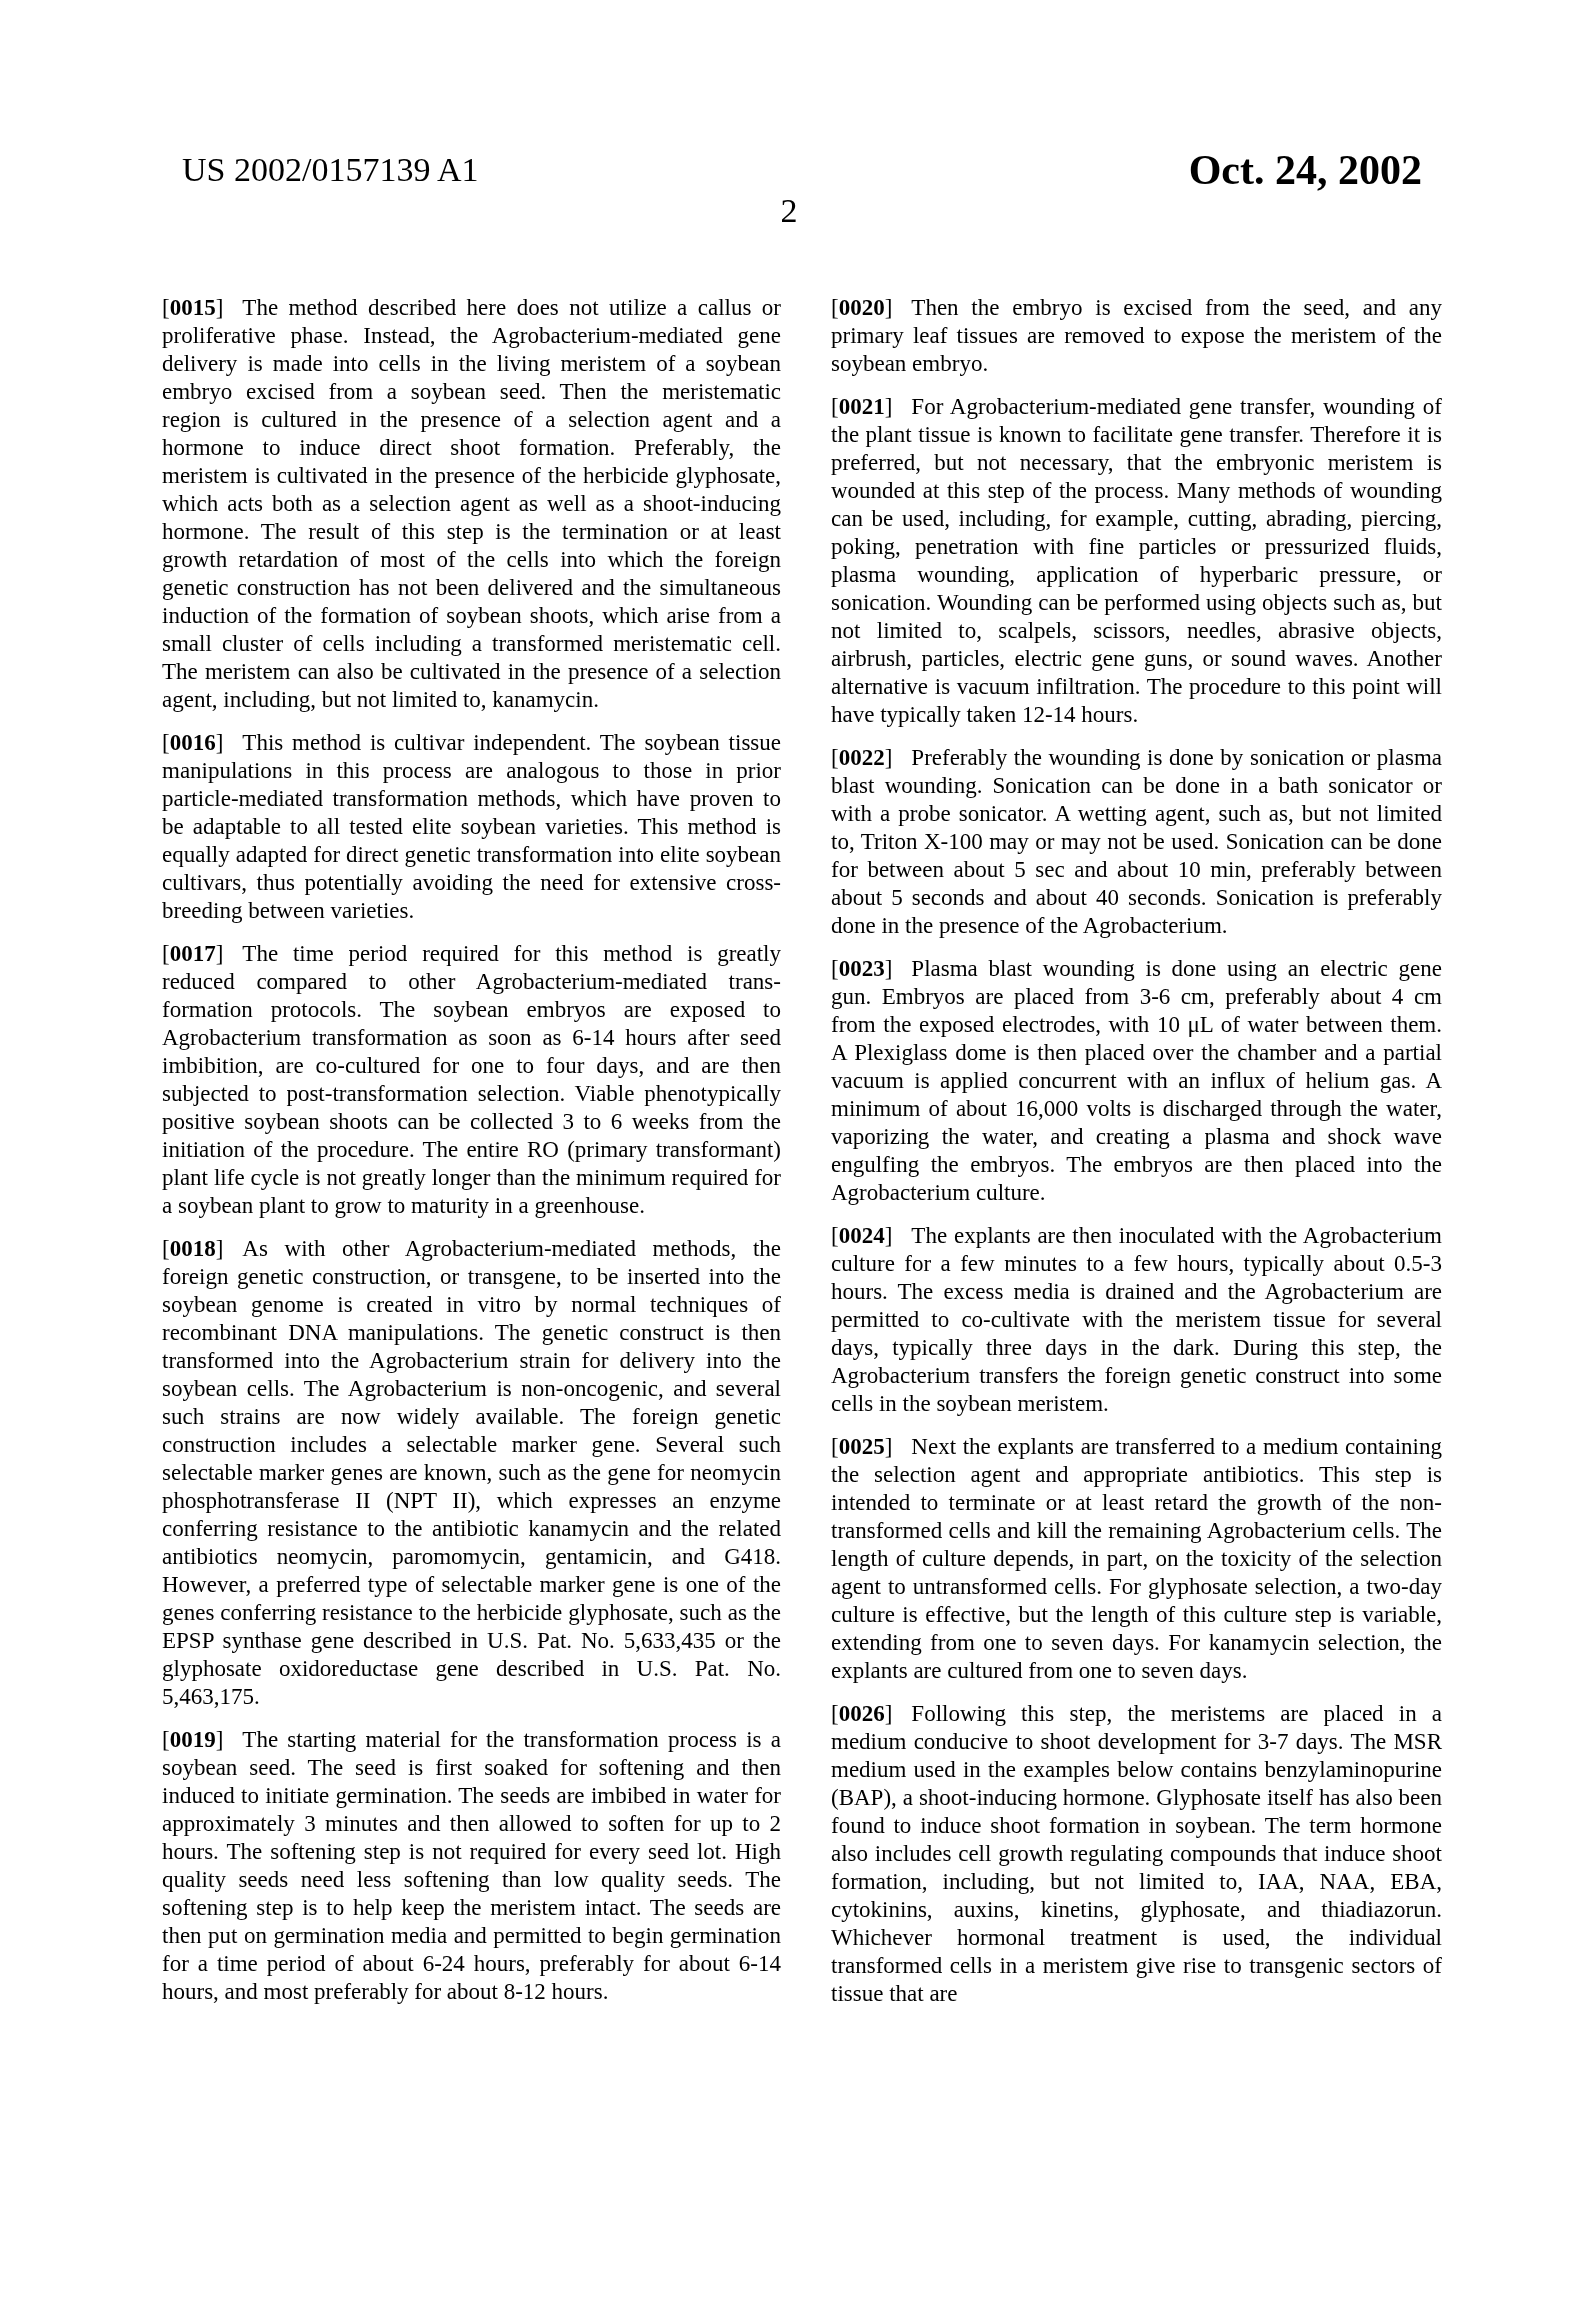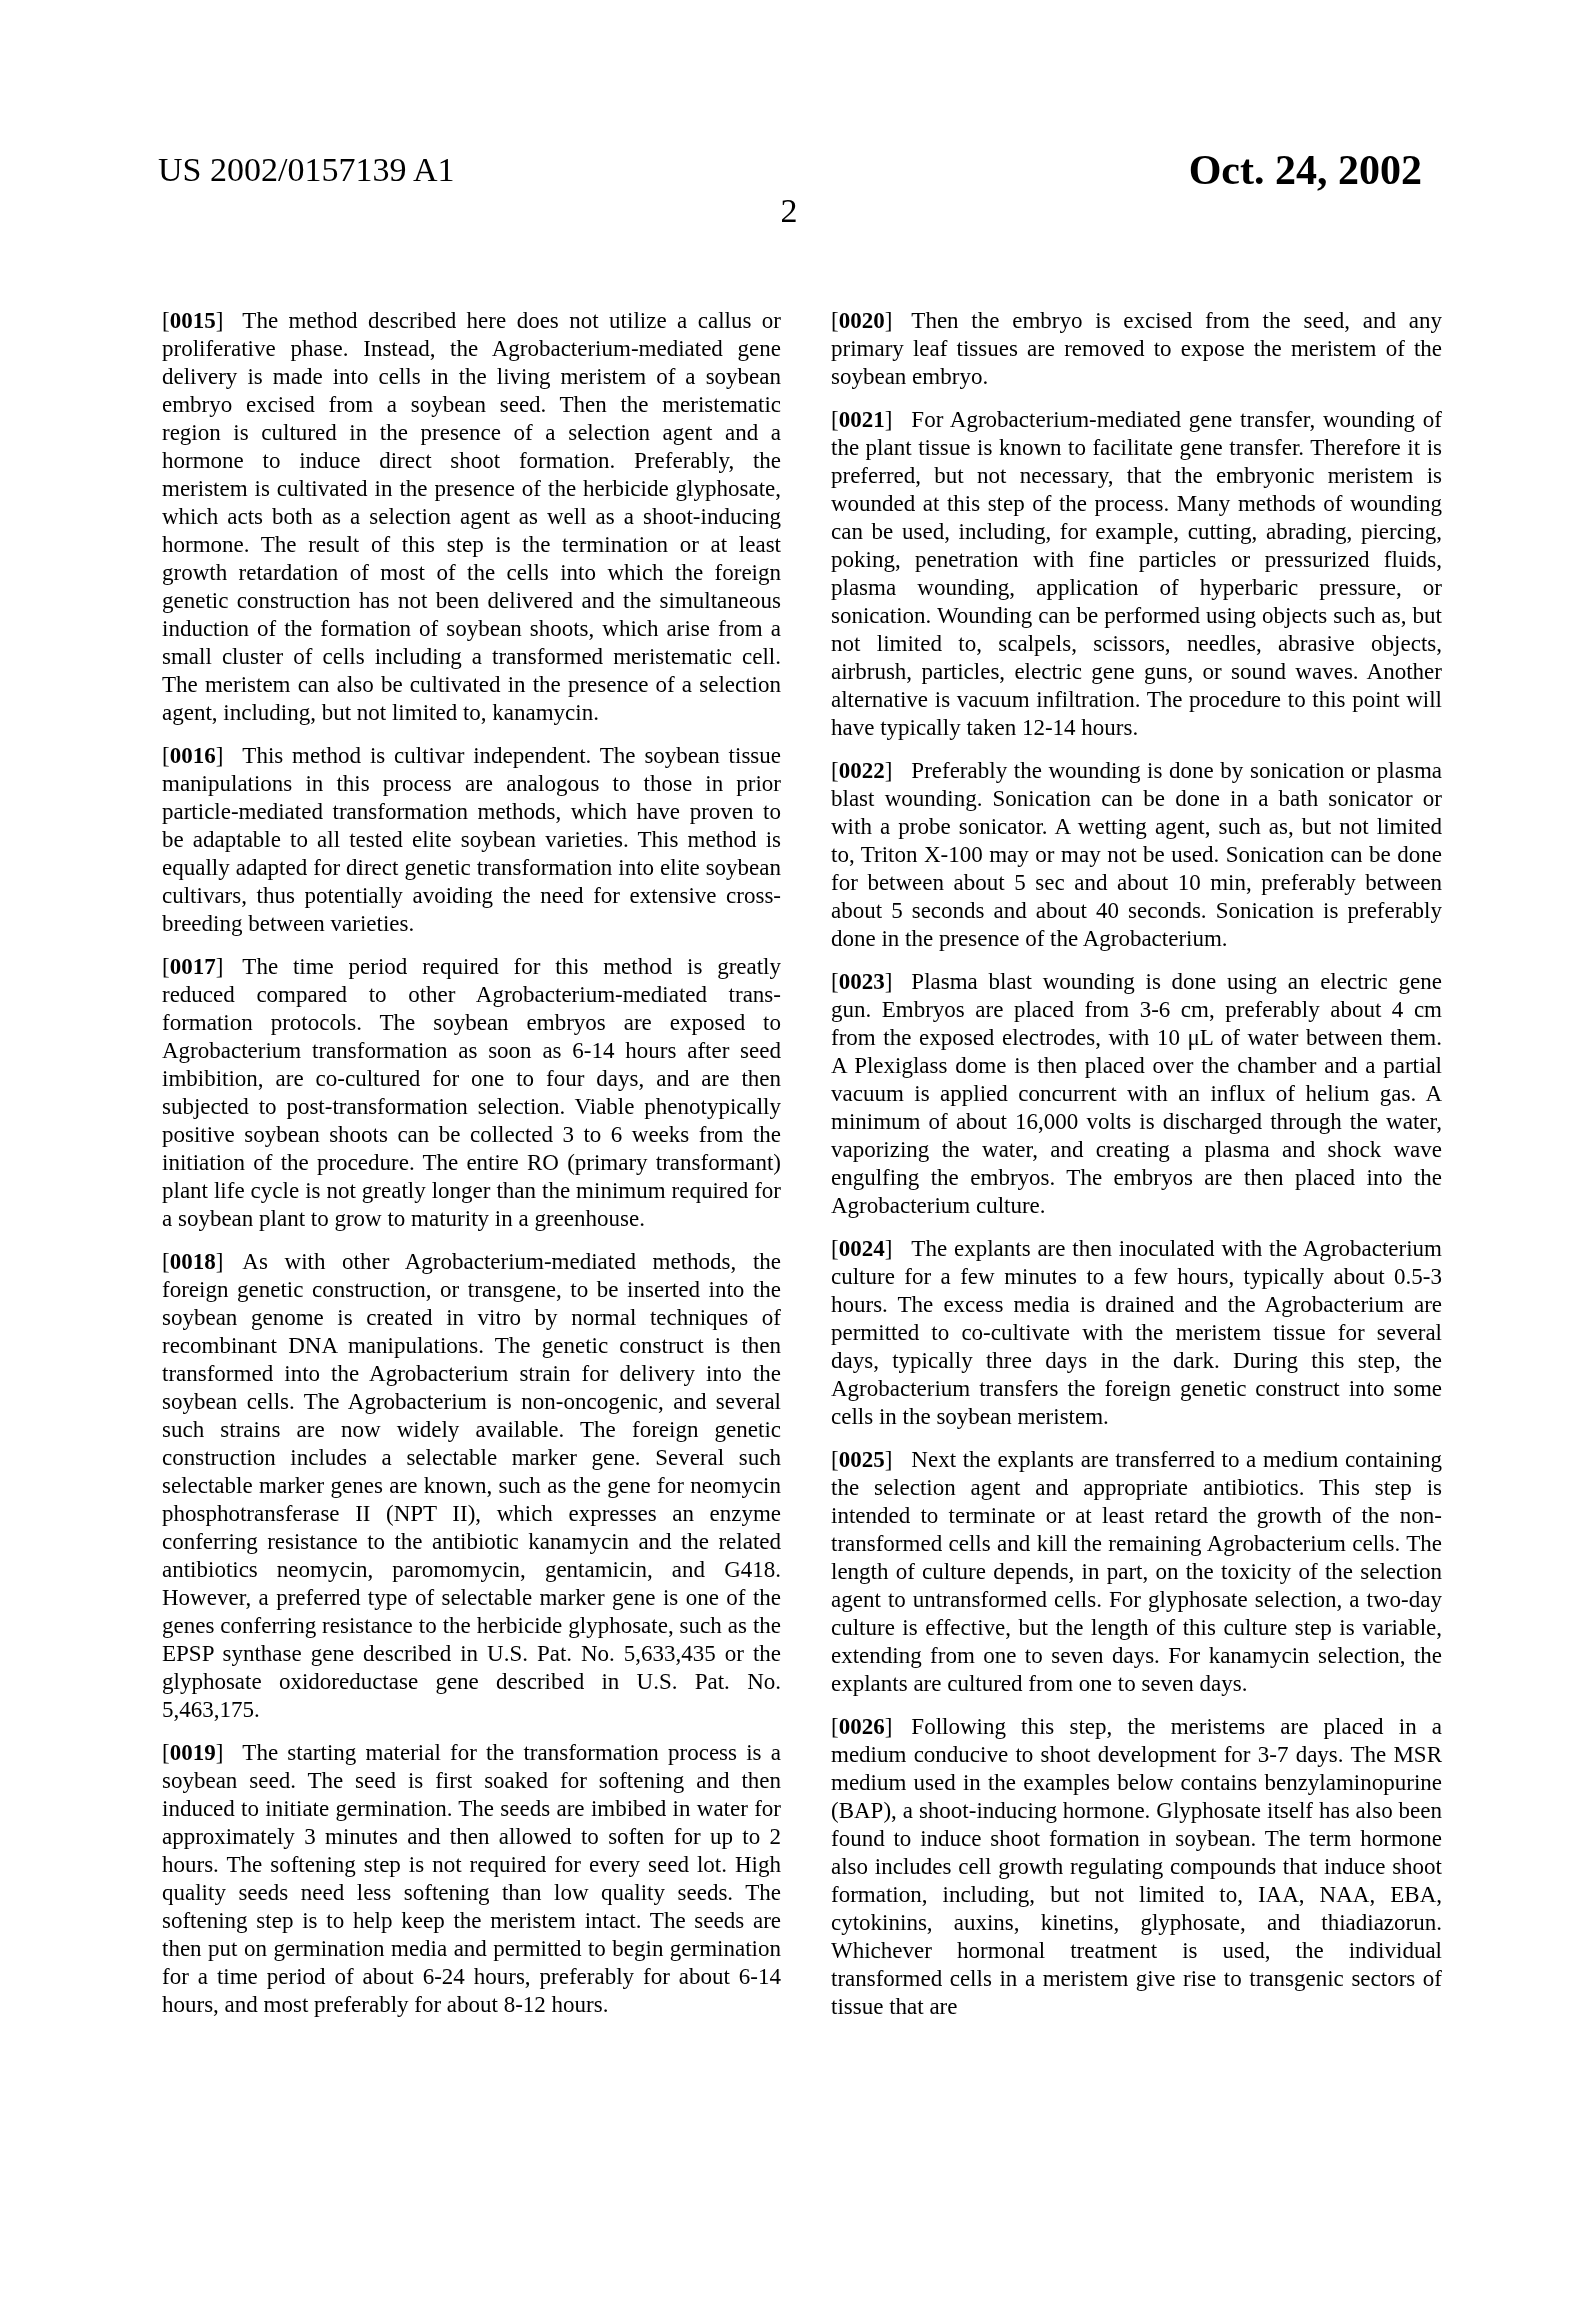--- a/index.html
+++ b/index.html
@@ -10,21 +10,21 @@
     body {
       width: 1578px;
       height: 2319px;
       position: relative;
       overflow: hidden;
       font-family: "Liberation Serif", "DejaVu Serif", serif;
       color: #000000;
     }
     .header-left {
       position: absolute;
-      left: 158px;
+      left: 182px;
       top: 151px;
       font-size: 34px;
       line-height: 38px;
       white-space: nowrap;
     }
     .header-right {
       position: absolute;
       right: 156px;
       top: 151px;
       font-size: 42px;
@@ -36,21 +36,21 @@
       position: absolute;
       left: 0;
       width: 1578px;
       text-align: center;
       top: 192px;
       font-size: 34px;
       line-height: 38px;
     }
     .column {
       position: absolute;
-      top: 307px;
+      top: 294px;
       font-size: 23px;
       line-height: 28px;
       text-align: justify;
       hyphens: manual;
     }
     .col-left {
       left: 162px;
       width: 619px;
     }
     .col-right {

